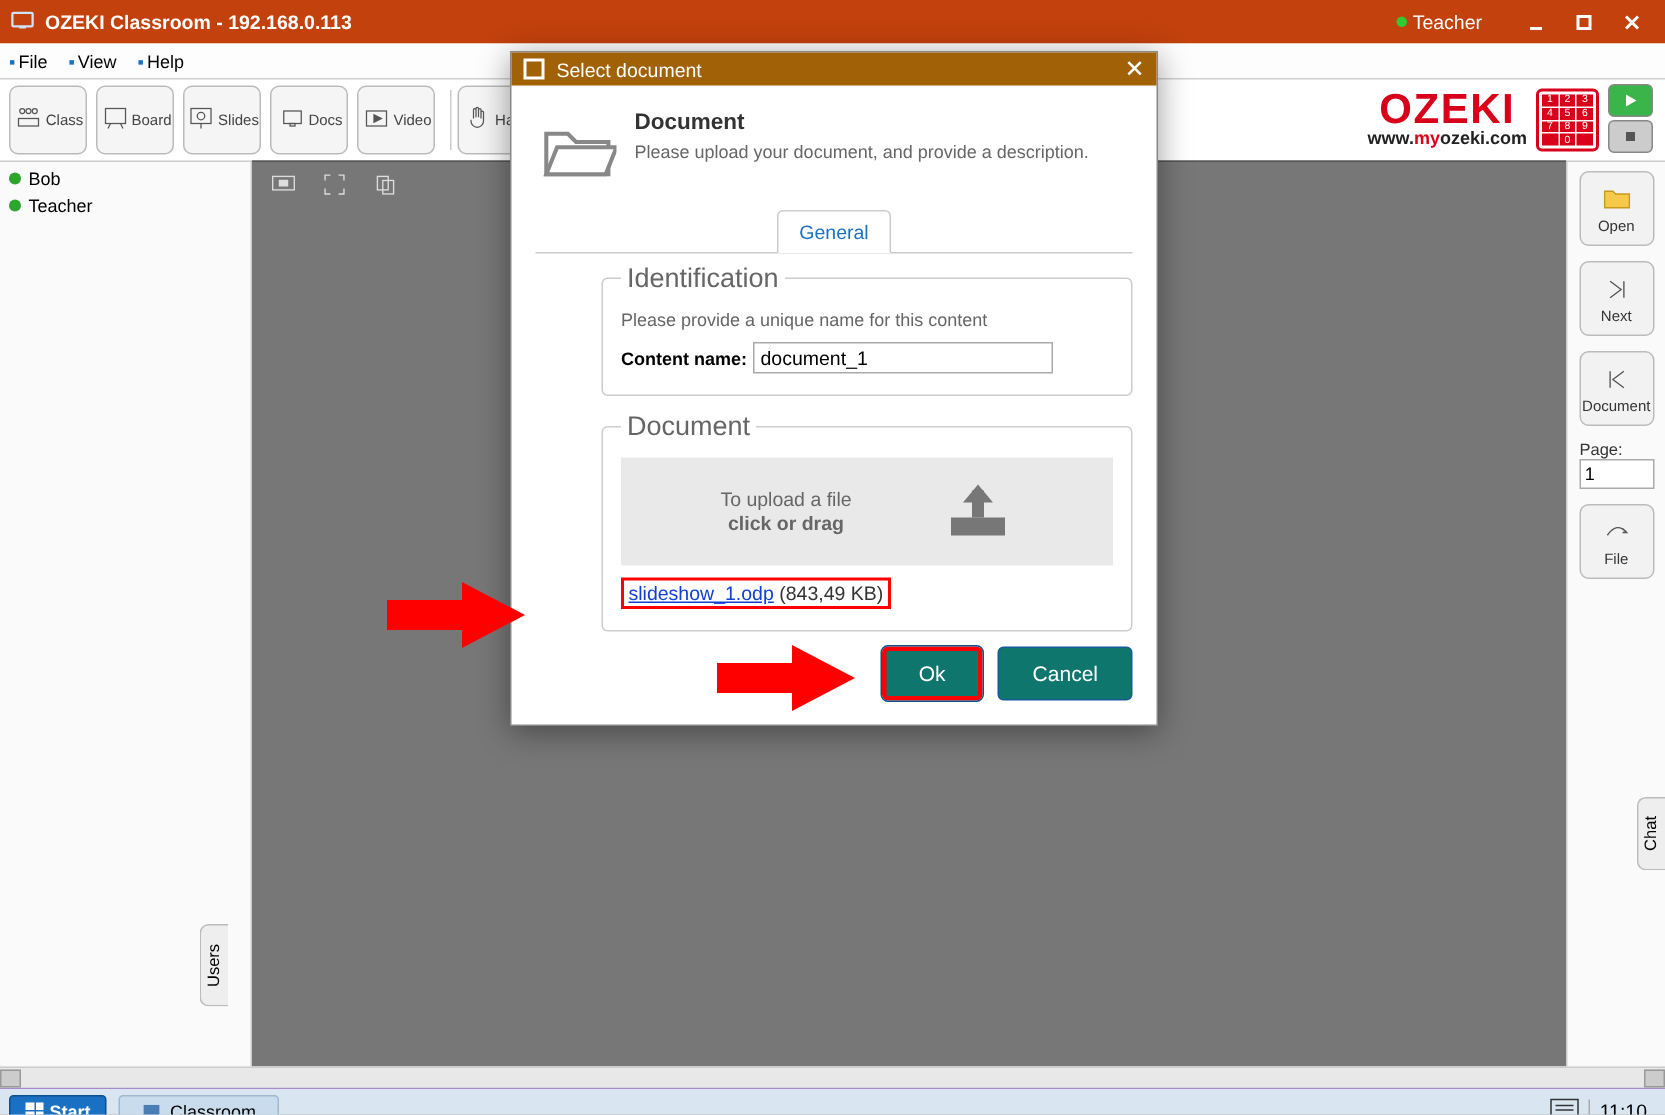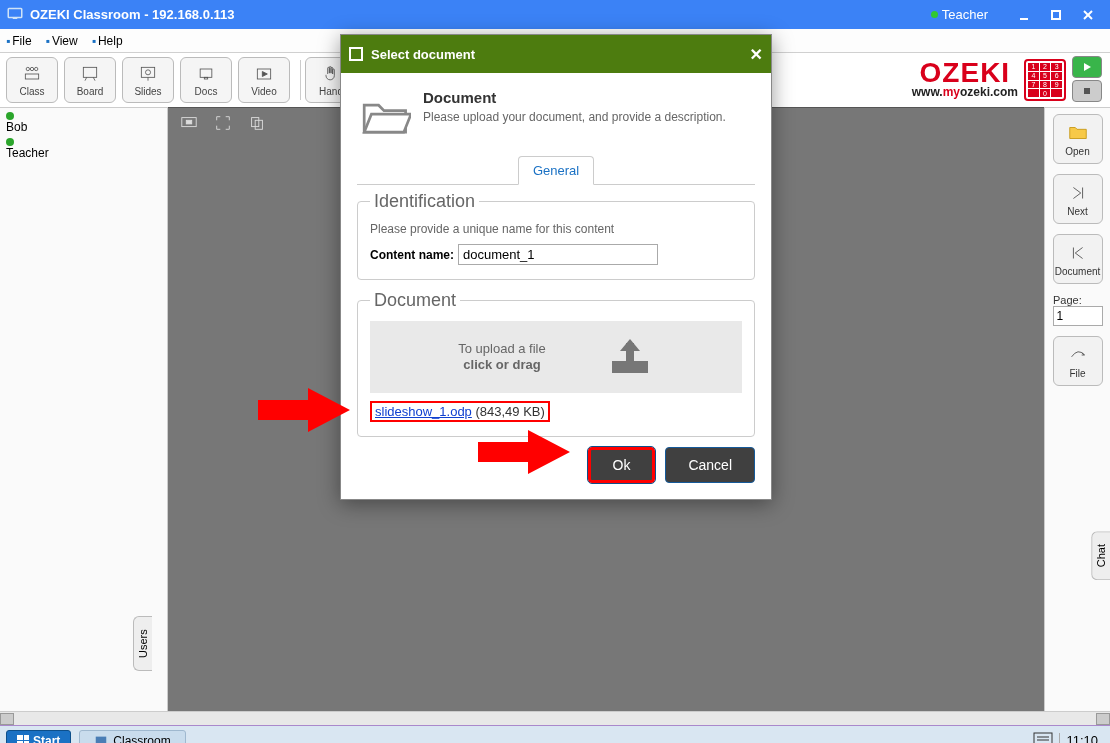--- a/index.html
+++ b/index.html
@@ -1,36 +1,36 @@
 <!DOCTYPE html>
 <html><head>
 <meta charset="utf-8">
 <style>
   * { box-sizing: border-box; margin: 0; padding: 0; font-family: Arial, Helvetica, sans-serif; }
   body { width: 1110px; height: 743px; overflow: hidden; background: #fff; position: relative; }
 
   
-  .titlebar { height: 29px; background: #3b82f6; color: #fff; display: flex; align-items: center; padding: 0 6px; font-size: 13px; }
+  .titlebar { height: 29px; background: #c2410c; color: #fff; display: flex; align-items: center; padding: 0 6px; font-size: 13px; }
   .titlebar .app-icon svg { width: 18px; height: 18px; margin-right: 6px; fill: #cfe3f7; }
   .titlebar .title-text { font-weight: bold; }
   .titlebar .spacer { flex: 1; }
   .titlebar .status-dot { width: 7px; height: 7px; border-radius: 50%; background: #31c831; margin-right: 4px; }
   .titlebar .user { margin-right: 20px; }
   .titlebar .win-btn { width: 32px; height: 24px; display: flex; align-items: center; justify-content: center; color: #fff; }
   .titlebar .win-btn svg { stroke: #fff; fill: none; }
 
   
   .menubar { height: 24px; border-bottom: 1px solid #d0d0d0; display: flex; align-items: center; padding: 0 6px; font-size: 12px; background: #fdfdfd; }
   .menubar .menu-item { margin-right: 14px; }
   .menubar .menu-dash { color: #1a71c4; margin-right: 2px; font-weight: bold; }
 
   
   .toprow { height: 54px; display: flex; }
   .toolbar { display: flex; align-items: center; padding: 4px 6px; flex: 1; }
-  .tool-btn { width: 52px; height: 46px; border: 1px solid #bbb; border-radius: 6px; background: #f5f5f5; margin-right: 6px; display: flex; flex-direction: column; align-items: center; justify-content: center; font-size: 10px; color: #444; }
+  .tool-btn { width: 52px; height: 46px; border: 1px solid #bbb; border-radius: 6px; background: #f5f5f5; margin-right: 6px; display: flex; flex-direction: row; align-items: center; justify-content: center; font-size: 10px; color: #444; }
   .tool-btn svg { width: 22px; height: 20px; margin-bottom: 2px; stroke: #555; fill: none; }
 
   .right-brand { display: flex; align-items: center; padding: 4px 8px; }
   .brand-text { text-align: center; margin-right: 6px; }
   .brand-main { font-size: 28px; font-weight: 900; color: #d9001b; letter-spacing: 1px; line-height: 24px; }
   .brand-url { font-size: 12px; color: #222; font-weight: bold; }
   .brand-url .my { color: #d9001b; }
   .keypad { width: 42px; height: 42px; border: 2px solid #d9001b; border-radius: 4px; display: grid; grid-template-columns: repeat(3,1fr); grid-template-rows: repeat(4,1fr); gap: 1px; padding: 2px; margin-right: 6px;}
   .keypad div { background:#d9001b; color:#fff; font-size:7px; display:flex; align-items:center; justify-content:center; }
   .ctrl-col { display:flex; flex-direction:column; }
@@ -38,21 +38,21 @@
   .ctrl-btn.play { background:#39b54a; }
   .ctrl-btn.stop { background:#ccc; }
   .ctrl-btn svg { width:12px; height:12px; }
 
   
   .main { display:flex; height: 604px; position: relative; }
   .left-panel { width: 168px; border-top:1px solid #ccc; border-right:1px solid #ccc; background:#fafafa; display:flex; flex-direction:column;}
   .left-header { height: 22px; background: #e8e8e8; border-bottom:1px solid #ccc; display:flex; align-items:center; padding:0 6px; font-size:12px; font-weight:bold;}
   .left-header svg { width:10px; height:10px; margin-left:4px; stroke:#666; fill:none; }
   .user-list { padding:4px 6px; font-size:12px; }
-  .user-list .row { display:flex; margin-bottom:4px;flex-direction:column; }
+  .user-list .row { display:flex; align-items:center; margin-bottom:4px; }
   .user-list .dot { width:8px; height:8px; border-radius:50%; background:#2ba52b; margin-right:5px; }
   .users-tab { position:absolute; left:152px; bottom:40px; transform: rotate(-90deg); transform-origin: left bottom; background:#eee; border:1px solid #bbb; border-bottom:none; border-radius:6px 6px 0 0; padding:3px 12px; font-size:11px; }
 
   .center { flex:1; background:#777; position:relative; border-top:1px solid #555;}
   .center-tools { position:absolute; top:6px; left:12px; display:flex; gap:16px; }
   .center-tools svg { width:18px; height:18px; fill:#ddd; stroke:#ddd; }
 
   .right-panel { width: 66px; background:#fafafa; border-left:1px solid #ccc; border-top:1px solid #ccc; padding:6px 4px; display:flex; flex-direction:column; align-items:center;}
   .side-btn { width: 50px; height: 50px; border:1px solid #bbb; border-radius:6px; background:#f2f2f2; display:flex; flex-direction:column; align-items:center; justify-content:center; font-size:10px; margin-bottom:10px; color:#333;}
   .side-btn svg { width:22px; height:22px; margin-bottom:2px; stroke:#555; fill:none;}
@@ -72,46 +72,46 @@
   .start-btn .grid { width:12px; height:12px; display:grid; grid-template-columns:1fr 1fr; gap:1px;}
   .start-btn .grid div{background:#fff;}
   .task-item { background:#c9dced; border:1px solid #9fb8cf; border-radius:3px; padding:3px 14px; margin-left:8px; display:flex; align-items:center; gap:5px;}
   .task-item svg { width:14px; height:14px; fill:#4a7db5;}
   .taskbar .spacer{flex:1;}
   .clock { font-size:13px; padding:0 6px; border-left:1px solid #aaa; margin-left:6px;}
 
   
   .dialog-overlay { position:absolute; left:0; top:0; right:0; bottom:0; pointer-events:none; }
   .dialog { position:absolute; left:340px; top:34px; width:432px; background:#fff; border:1px solid #888; box-shadow:0 4px 20px rgba(0,0,0,.4); pointer-events:auto;}
-  .dlg-title { height:38px; background:#4d7c0f; color:#fff; display:flex; align-items:center; padding:0 8px; font-size:13px; font-weight:bold;}
+  .dlg-title { height:22px; background:#a16207; color:#fff; display:flex; align-items:center; padding:0 8px; font-size:13px; font-weight:normal;}
   .dlg-title .sq { width:14px; height:14px; border:2px solid #fff; margin-right:8px;}
   .dlg-title .spacer{flex:1;}
   .dlg-title .close{ font-size:16px; cursor:pointer;}
   .dlg-body { padding:16px 16px 16px 16px;}
   .dlg-header { display:flex; gap:12px; margin-bottom:12px;}
   .dlg-header svg { width:54px; height:54px; stroke:#888; fill:none; stroke-width:3;}
   .dlg-header h3 { font-size:15px; margin-bottom:4px; color:#333;}
   .dlg-header p { font-size:12px; color:#666; text-align:justify;}
   .tabrow { border-bottom:1px solid #ccc; margin-bottom:6px;text-align:center;}
   .tabrow .tab { display:inline-block; padding:6px 14px; font-size:13px; color:#1a71c4; border:1px solid #ccc; border-bottom:1px solid #fff; border-radius:4px 4px 0 0; background:#fff; position:relative; top:1px;}
-  fieldset { border:1px solid #ccc; border-radius:4px; padding:10px 12px 14px; margin-bottom:10px;}
+  fieldset { border:1px solid #ccc; border-radius:4px; padding:10px 12px 14px; margin-bottom:10px;margin-left:44px;}
   legend { font-size:18px; color:#666; padding:0 4px;}
   fieldset p { font-size:12px; color:#666; margin-bottom:8px;}
   .field-row { display:flex; align-items:center; font-size:12px; }
   .field-row label{ font-weight:bold; margin-right:4px;}
   .field-row input{ border:1px solid #aaa; padding:2px 4px; font-size:13px; width:200px;}
   .upload-box { background:#e9e9e9; height:72px; display:flex; align-items:center; justify-content:center; gap:60px; color:#666; font-size:13px; margin-bottom:8px;}
   .upload-text { text-align:center; line-height:16px;}
   .upload-box svg { width:48px; height:40px; fill:#777;}
   .file-line { font-size:13px; }
   .file-line a { color:#1040d0; text-decoration:underline;}
   .file-line .sz{ color:#333; }
   .file-box-highlight { border:2px solid red; display:inline-block; padding:1px 3px;}
   .btn-row { display:flex; justify-content:flex-end; gap:10px; margin-top:8px;}
-  .btn { padding:7px 22px; border-radius:4px; font-size:14px; color:#fff; border:1px solid #155a9a; background:#404040; cursor:pointer;}
+  .btn { padding:7px 22px; border-radius:4px; font-size:14px; color:#fff; border:1px solid #155a9a; background:#0f766e; cursor:pointer;}
   .btn.ok { border:3px solid red; outline:1px solid #0d4f8a;}
   
   
   .arrow { position:absolute; }
   .arrow svg { fill:red; }
 </style>
 </head>
 <body>
 
 <div class="titlebar">

